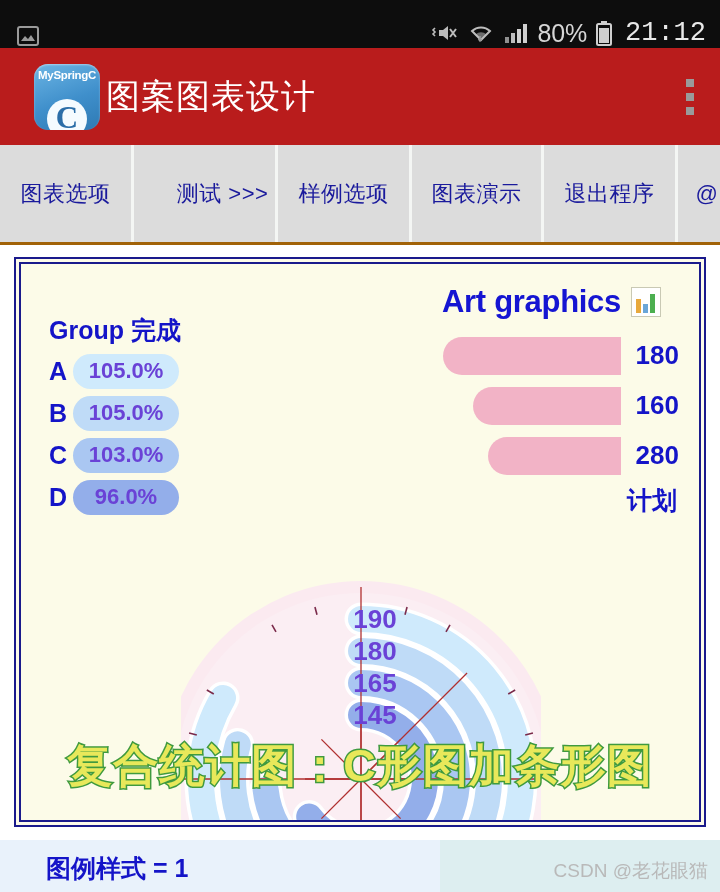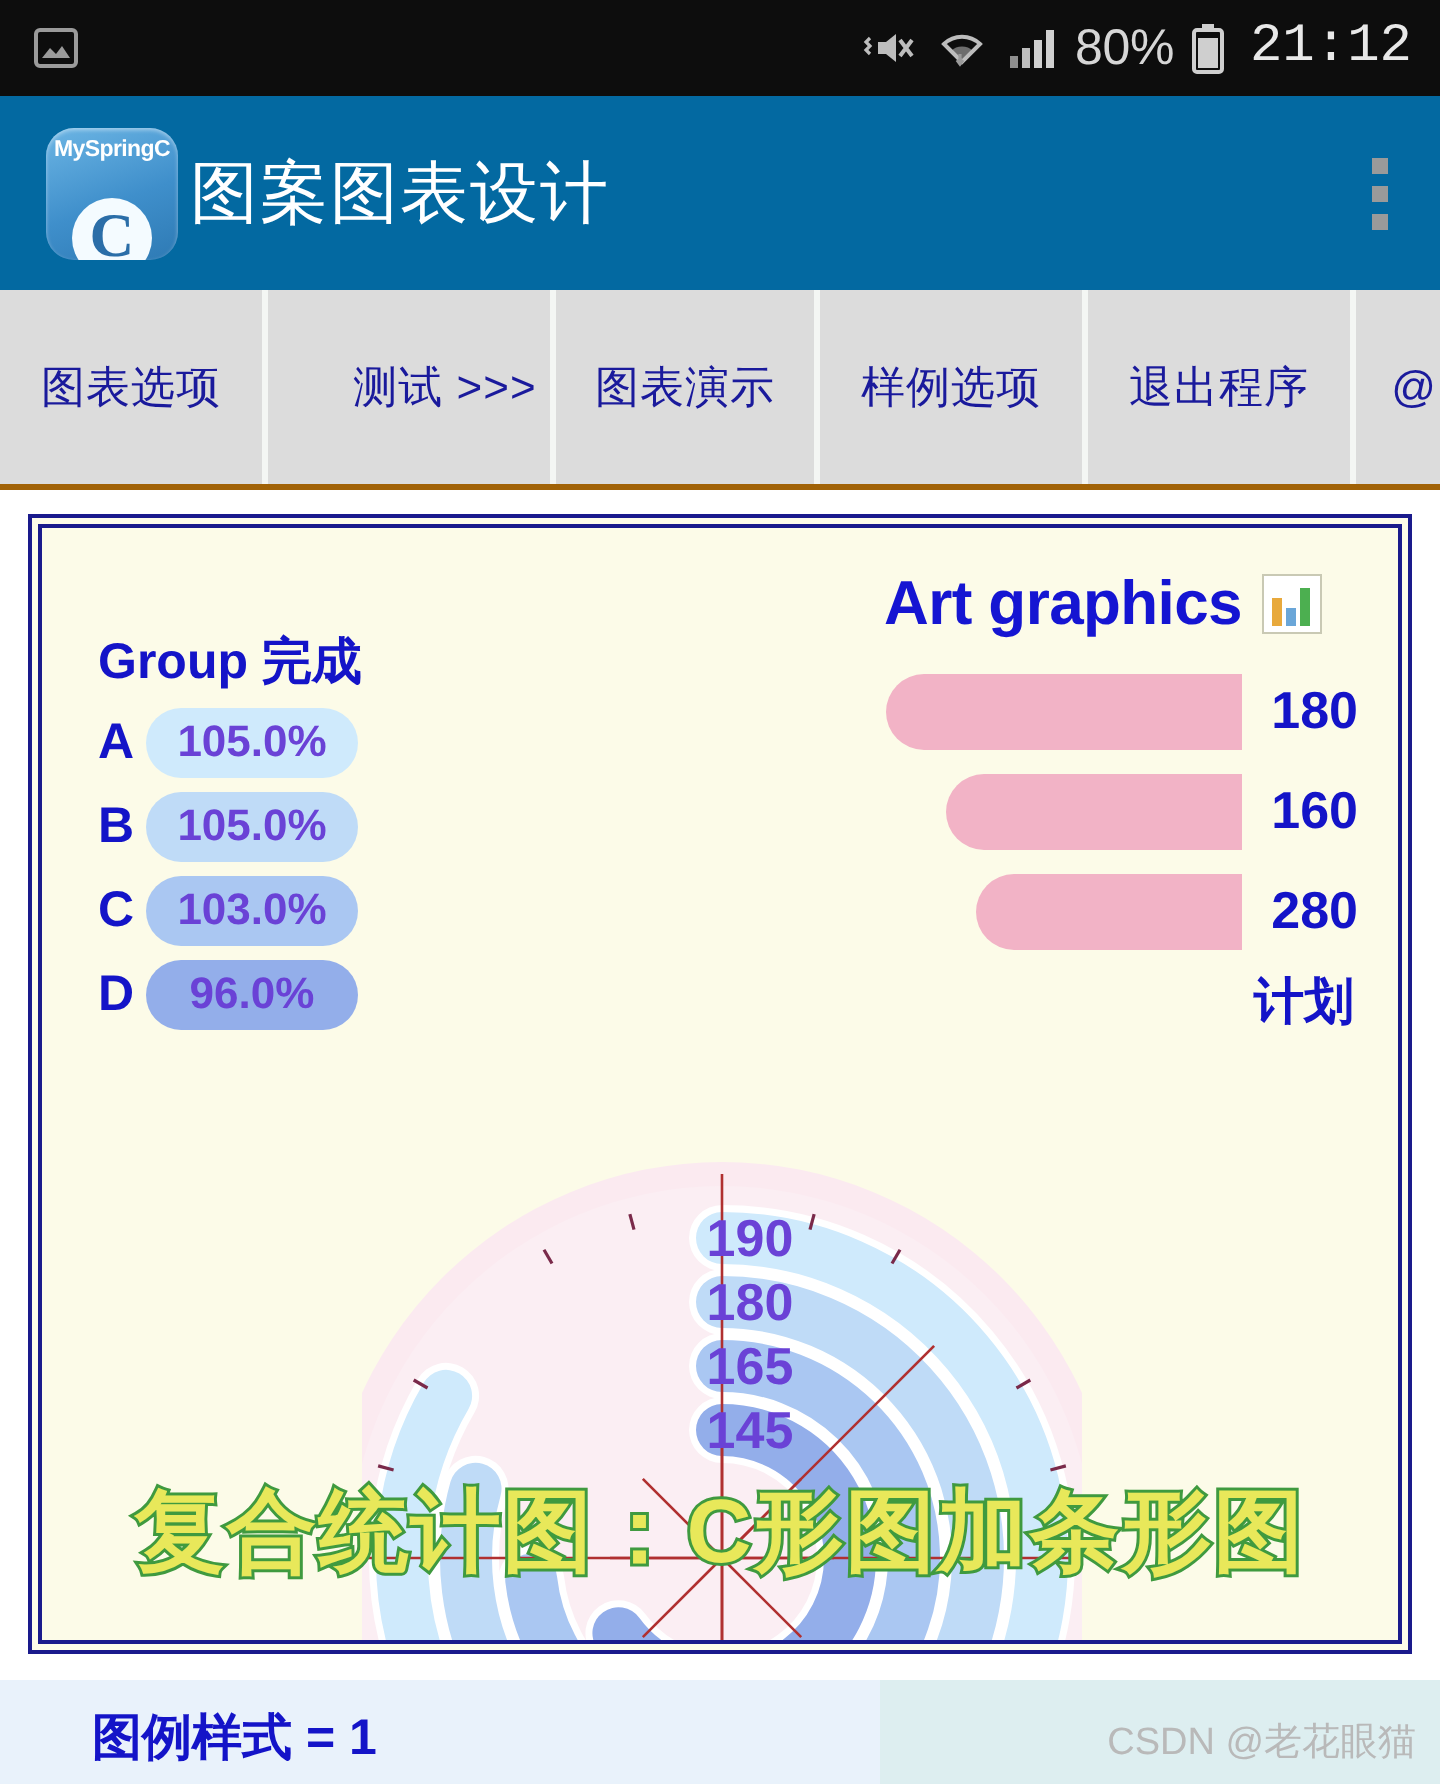--- a/index.html
+++ b/index.html
@@ -15,21 +15,21 @@
     -webkit-font-smoothing: antialiased;
   }
 
   
   .statusbar {
     position: absolute;
     left: 0; top: 0;
     width: 720px; height: 48px;
     background: #0d0d0d;
     display: flex;
-    align-items: center;
+    align-items: flex-end;
     box-sizing: border-box;
     padding: 0 14px 0 16px;
   }
   .sb-left { display: flex; align-items: center; gap: 10px; }
   .sb-right {
     margin-left: auto;
     display: flex;
     align-items: center;
     gap: 9px;
   }
@@ -46,25 +46,25 @@
     letter-spacing: 0px;
     margin-left: 4px;
     font-family: Liberation Mono, monospace;
   }
 
   
   .appbar {
     position: absolute;
     left: 0; top: 48px;
     width: 720px; height: 97px;
-    background: #0369a1;
+    background: #b91c1c;
     display: flex;
     align-items: center;
     box-sizing: border-box;
-    padding: 0 22px 0 23px;
+    padding: 0 22px 0 34px;
   }
   .app-icon {
     width: 66px; height: 66px;
     border-radius: 14px;
     background: linear-gradient(160deg, #6cb5e4 0%, #3f8fcb 55%, #2e7ab4 100%);
     position: relative;
     flex: 0 0 auto;
     box-shadow: inset 0 1px 2px rgba(255,255,255,.45);
     overflow: hidden;
   }
@@ -360,25 +360,25 @@
   </div>
 </div>
 
 <div class="tabbar" id="tabbar">
     <div class="tab" style="width: 134px;">
       <span>图表选项</span>
     </div>
     <div class="tab" style="width: 144px; padding-left: 36px;">
       <span>测试 &gt;&gt;&gt;</span>
     </div>
+    <div class="tab" style="width: 134px;">
+      <span>样例选项</span>
+    </div>
     <div class="tab" style="width: 132px;">
       <span>图表演示</span>
-    </div>
-    <div class="tab" style="width: 134px;">
-      <span>样例选项</span>
     </div>
     <div class="tab" style="width: 134px;">
       <span>退出程序</span>
     </div>
     <div class="tab" style="width: 58px;">
       <span>@</span>
     </div>
   </div>
 
 <div class="chart-outer">

